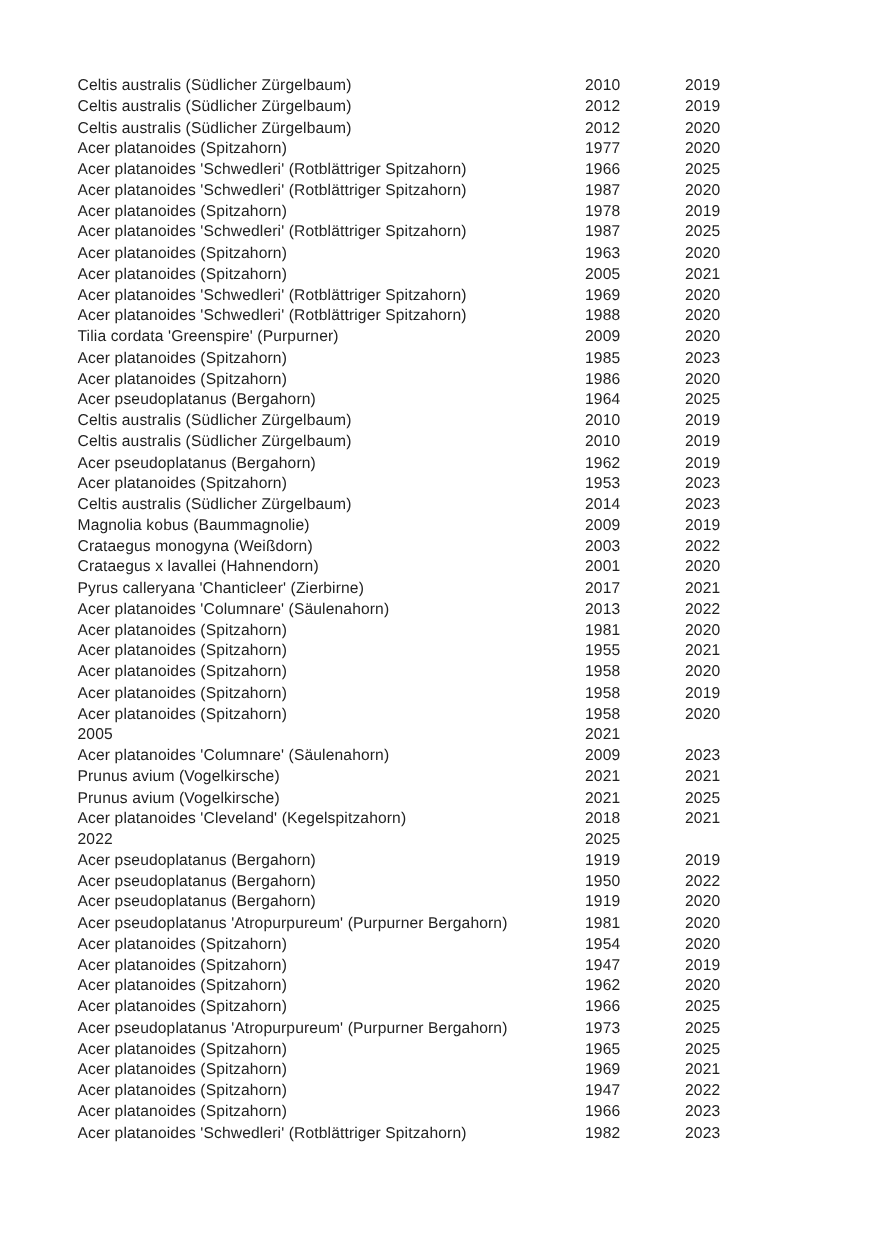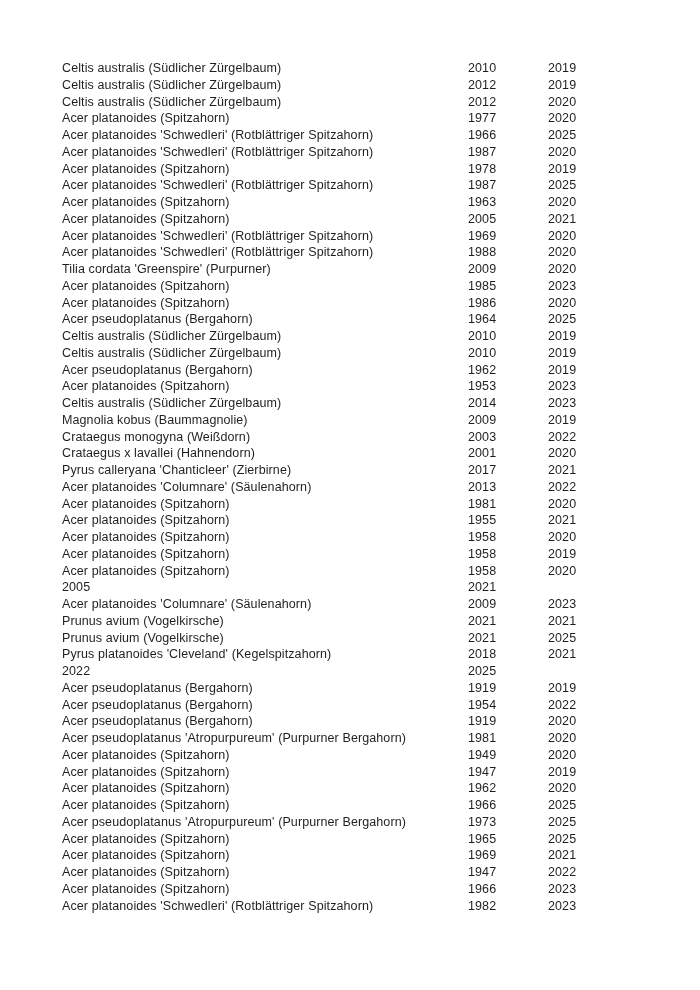--- a/index.html
+++ b/index.html
@@ -246,57 +246,57 @@
         <span class="cell-year">2021</span>
       </div>
 
       <div class="row">
         <span class="cell-species">Prunus avium (Vogelkirsche)</span>
         <span class="cell-year">2021</span>
         <span class="cell-year">2025</span>
       </div>
 
       <div class="row">
-        <span class="cell-species">Pyrus platanoides 'Cleveland' (Kegelspitzahorn)</span>
+        <span class="cell-species">Acer platanoides 'Cleveland' (Kegelspitzahorn)</span>
         <span class="cell-year">2018</span>
         <span class="cell-year">2021</span>
       </div>
 
       <div class="row">
         <span class="cell-year">2022</span>
         <span class="cell-year">2025</span>
       </div>
 
       <div class="row">
         <span class="cell-species">Acer pseudoplatanus (Bergahorn)</span>
         <span class="cell-year">1919</span>
         <span class="cell-year">2019</span>
       </div>
 
       <div class="row">
         <span class="cell-species">Acer pseudoplatanus (Bergahorn)</span>
-        <span class="cell-year">1954</span>
+        <span class="cell-year">1950</span>
         <span class="cell-year">2022</span>
       </div>
 
       <div class="row">
         <span class="cell-species">Acer pseudoplatanus (Bergahorn)</span>
         <span class="cell-year">1919</span>
         <span class="cell-year">2020</span>
       </div>
 
       <div class="row">
         <span class="cell-species">Acer pseudoplatanus 'Atropurpureum' (Purpurner Bergahorn)</span>
         <span class="cell-year">1981</span>
         <span class="cell-year">2020</span>
       </div>
 
       <div class="row">
         <span class="cell-species">Acer platanoides (Spitzahorn)</span>
-        <span class="cell-year">1949</span>
+        <span class="cell-year">1954</span>
         <span class="cell-year">2020</span>
       </div>
 
       <div class="row">
         <span class="cell-species">Acer platanoides (Spitzahorn)</span>
         <span class="cell-year">1947</span>
         <span class="cell-year">2019</span>
       </div>
 
       <div class="row">

